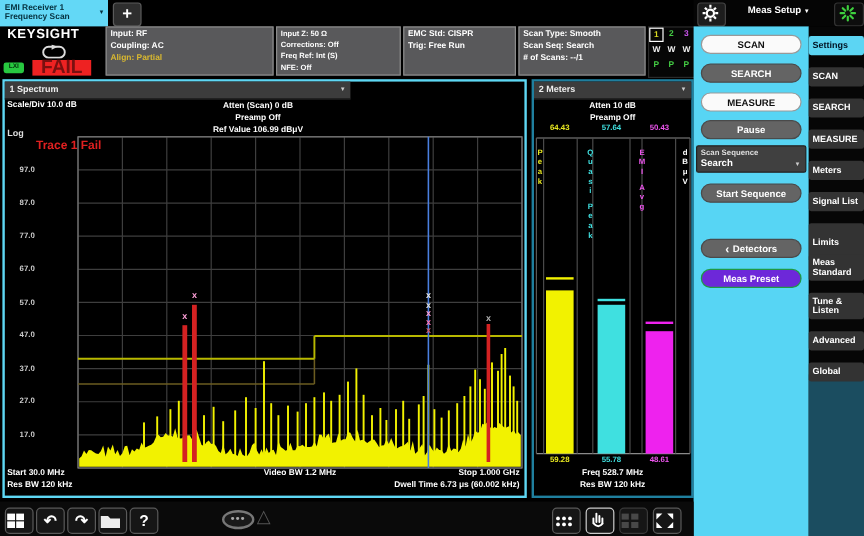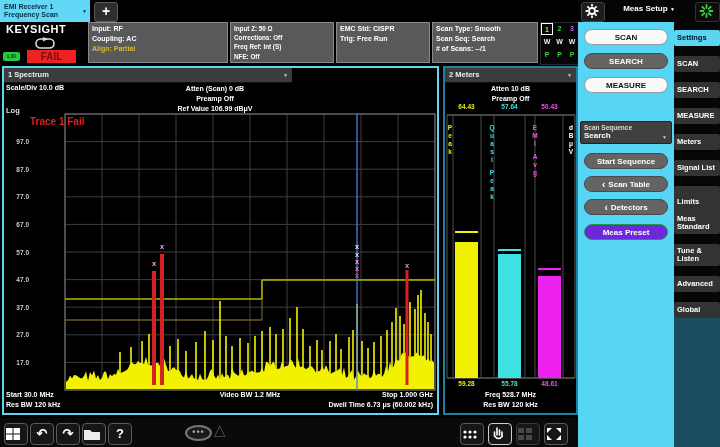--- a/index.html
+++ b/index.html
@@ -15,21 +15,21 @@
           color:#fff;font-size:14px;font-weight:bold;text-align:center;line-height:16px;}
   
   .ipanel{top:22px;height:41px;background:#59595b;border:1px solid #8a8a8a;box-sizing:border-box;padding:1px 3px;}
   .ipanel div{font-size:7px;font-weight:bold;color:#fff;line-height:10px;white-space:nowrap;}
   .ipanel.small div{font-size:6.3px;line-height:9.2px;}
   .warn{color:#d8b830 !important;}
   #brand{left:6px;top:23px;font-size:11px;font-weight:bold;color:#fff;letter-spacing:.5px;}
   #lxi{left:3px;top:52px;width:17px;height:9px;background:#28c840;border-radius:2px;color:#04320c;
        font-size:5.5px;font-weight:bold;text-align:center;line-height:9px;}
   #fail{left:27px;top:50px;width:49px;height:13px;background:#ee2222;color:#7a1010;
-        font-size:10px;font-weight:bold;text-align:center;line-height:13px;}
+        font-size:16px;font-weight:bold;text-align:center;line-height:13px;}
   
   #specwin{left:2px;top:66px;width:437px;height:349px;border:2px solid #5ed7f4;background:#000;box-sizing:border-box;}
   #metwin{left:443px;top:66px;width:135px;height:349px;border:2px solid #1f7f9e;background:#000;box-sizing:border-box;}
   .winhdr{height:14px;background:#3c3c3c;color:#eee;font-size:7.5px;font-weight:bold;line-height:14px;
           display:flex;border-bottom:1px solid #111;}
   .winhdr .t{flex:1;padding-left:4px;}
   .winhdr .c{font-size:5px;padding-right:4px;line-height:14px;color:#ccc;}
   #spechdr{left:4px;top:68px;width:288px;}
   #methdr{left:445px;top:68px;width:131px;}
   .lbl{font-size:7px;font-weight:bold;color:#fff;white-space:nowrap;}
@@ -183,27 +183,27 @@
       </g>
     </svg>
   </div>
   <div class="abs" id="sidepanel"></div>
   <div class="abs" id="tabcol"></div>
   <div class="abs" id="tabcol-btm"></div>
 
   <div class="abs sbtn white" style="top:29px;">SCAN</div>
   <div class="abs sbtn gray" style="top:53px;">SEARCH</div>
   <div class="abs sbtn white" style="top:77px;">MEASURE</div>
+  <div class="abs sbtn gray" style="top:100px;">Pause</div>
   <div class="abs" id="seqdrop">
     <div class="l1">Scan Sequence</div>
     <div class="l2">Search</div>
     <span class="c">▼</span>
   </div>
   <div class="abs sbtn gray" style="top:153px;">Start Sequence</div>
-  <div class="abs sbtn gray" style="top:176px;"><span class="chev">‹</span><span>Scan Table</span></div>
   <div class="abs sbtn gray" style="top:199px;"><span class="chev">‹</span><span>Detectors</span></div>
   <div class="abs sbtn green" style="top:224px;">Meas Preset</div>
 
   <div class="abs" id="toolbar"></div>
   <div class="abs tbtn" style="left:4px;">
     <svg width="16" height="14" style="margin-top:3px;">
       <rect x="1" y="1" width="6.5" height="5.5" fill="#fff"></rect>
         <rect x="8.5" y="1" width="6.5" height="5.5" fill="#fff"></rect>
       <rect x="1" y="7.5" width="6.5" height="5.5" fill="#fff"></rect>
         <rect x="8.5" y="7.5" width="6.5" height="5.5" fill="#fff"></rect>

